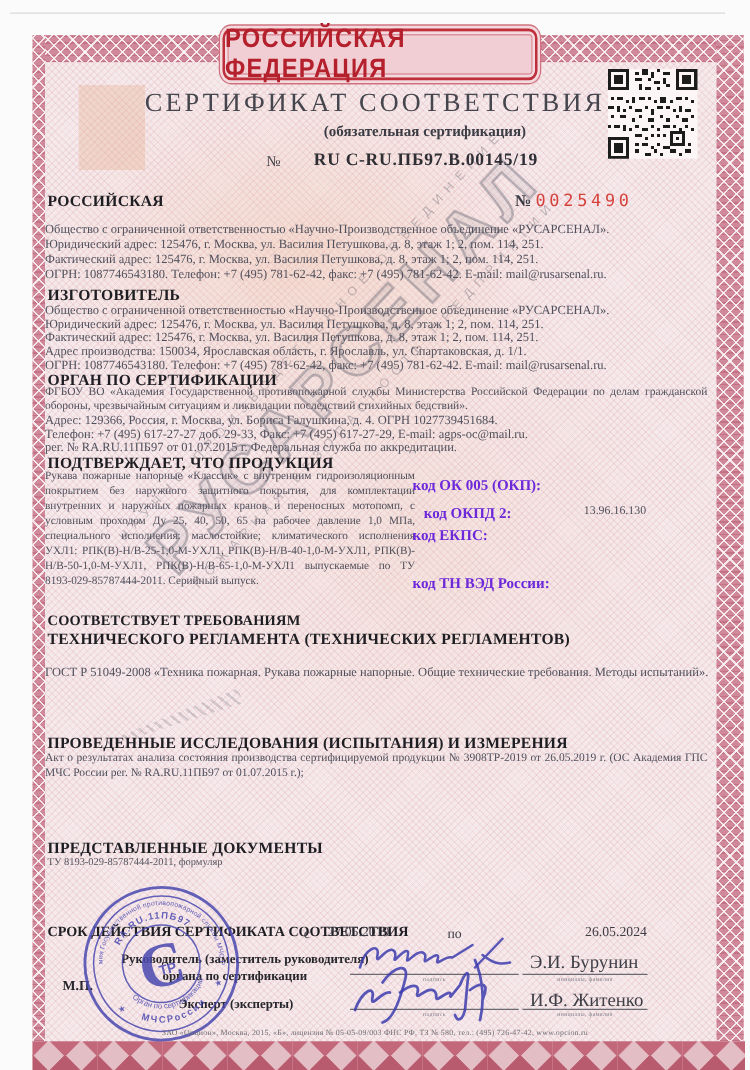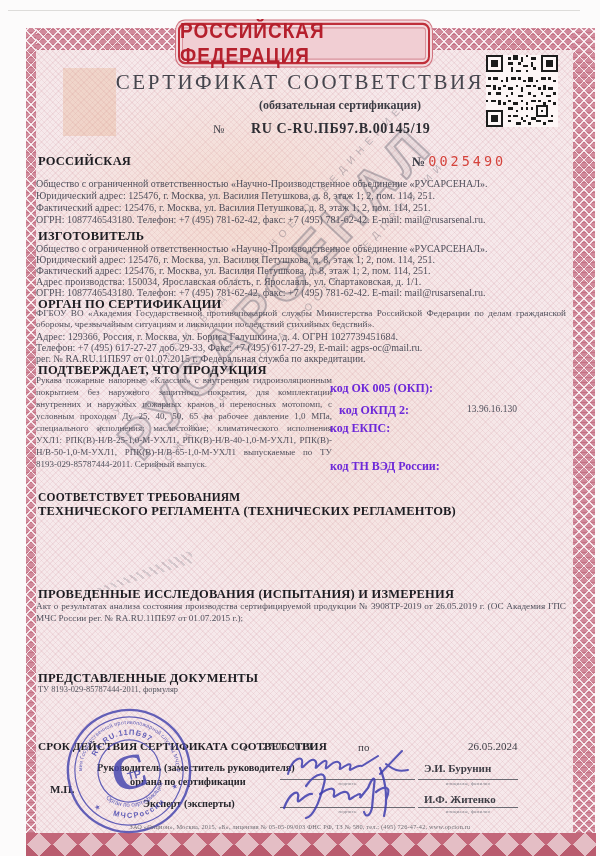--- a/index.html
+++ b/index.html
@@ -67,21 +67,21 @@
   .code-value{font-size:9.5px;color:#50505c;}
 
   .small-line{font-size:8.4px;color:#55555f;}
 
   
   .validity-h{font-weight:bold;font-size:11.3px;color:#1d1d22;}
   .validity-t{font-size:11px;color:#3c3c44;}
   .role{font-weight:bold;font-size:10.3px;color:#26262c;}
   .sig-line{border-top:1px solid #6a6a72;height:0;}
   .tiny{font-size:4.6px;color:#807f88;letter-spacing:.3px;}
-  .name{font-size:11px;color:#3e3e46;font-weight:bold;}
+  .name{font-size:15px;color:#3e3e46;}
 
   .footer{left:0;top:823px;width:600px;text-align:center;font-size:6.3px;color:#6d6c72;letter-spacing:.2px;}
 
   
   .watermark{left:-55px;top:252px;width:660px;text-align:center;transform:rotate(-47deg);opacity:.95;pointer-events:none;}
   .wm-small{font-family:"Liberation Sans",sans-serif;font-size:10px;letter-spacing:6px;color:rgba(105,103,115,.42);white-space:nowrap;}
   .wm-big{font-family:"Liberation Sans",sans-serif;font-weight:bold;font-size:54px;letter-spacing:6px;
     color:rgba(120,118,132,.10);-webkit-text-stroke:2px rgba(108,106,120,.45);white-space:nowrap;line-height:58px;}
   .wm-hatch{left:76px;top:556px;width:118px;height:34px;opacity:.45;
     background:repeating-linear-gradient(45deg,rgba(115,113,125,.55) 0 2px,transparent 2px 6px);
@@ -164,20 +164,21 @@
   <div class="abs h-sec" style="left:38px;top:363px">ПОДТВЕРЖДАЕТ, ЧТО ПРОДУКЦИЯ</div>
   <div class="abs para" style="left:36px;top:374px;width:296px;line-height:12px;font-size:9px">Рукава пожарные напорные «Классик» с внутренним гидроизоляционным покрытием без наружного защитного покрытия, для комплектации внутренних и наружных пожарных кранов и переносных мотопомп, с условным проходом Ду 25, 40, 50, 65 на рабочее давление 1,0 МПа, специального исполнения: маслостойкие; климатического исполнения УХЛ1: РПК(В)-Н/В-25-1,0-М-УХЛ1, РПК(В)-Н/В-40-1,0-М-УХЛ1, РПК(В)-Н/В-50-1,0-М-УХЛ1, РПК(В)-Н/В-65-1,0-М-УХЛ1 выпускаемые по ТУ 8193-029-85787444-2011. Серийный выпуск.</div>
   <div class="abs code-label" style="left:330px;top:381px">код ОК 005 (ОКП):</div>
   <div class="abs code-label" style="left:339px;top:403px">код ОКПД 2:</div>
   <div class="abs code-value" style="left:467px;top:404px">13.96.16.130</div>
   <div class="abs code-label" style="left:330px;top:421px">код ЕКПС:</div>
   <div class="abs code-label" style="left:330px;top:459px">код ТН ВЭД России:</div>
 
   <div class="abs h-sec" style="left:38px;top:504px">ТЕХНИЧЕСКОГО РЕГЛАМЕНТА (ТЕХНИЧЕСКИХ РЕГЛАМЕНТОВ)</div>
   <div class="abs h-sec" style="left:38px;top:491px;font-size:11.5px">СООТВЕТСТВУЕТ ТРЕБОВАНИЯМ</div>
+  <div class="abs line" style="left:36px;top:533px">ГОСТ Р 51049-2008 «Техника пожарная. Рукава пожарные напорные. Общие технические требования. Методы испытаний».</div>
 
   <div class="abs h-sec" style="left:38px;top:587px">ПРОВЕДЕННЫЕ ИССЛЕДОВАНИЯ (ИСПЫТАНИЯ) И ИЗМЕРЕНИЯ</div>
   <div class="abs para" style="left:36px;top:601px;width:530px;line-height:11.8px">Акт о результатах анализа состояния производства сертифицируемой продукции № 3908ТР-2019 от 26.05.2019 г. (ОС Академия ГПС МЧС России рег. № RA.RU.11ПБ97 от 01.07.2015 г.);</div>
 
   <div class="abs h-sec" style="left:38px;top:671px">ПРЕДСТАВЛЕННЫЕ ДОКУМЕНТЫ</div>
   <div class="abs small-line" style="left:38px;top:685px">ТУ 8193-029-85787444-2011, формуляр</div>
 
   <div class="abs validity-h" style="left:38px;top:740px">СРОК ДЕЙСТВИЯ СЕРТИФИКАТА СООТВЕТСТВИЯ</div>
   <div class="abs validity-t" style="left:243px;top:741px">с</div>
   <div class="abs validity-t" style="left:262px;top:740px">27.05.2019</div>

